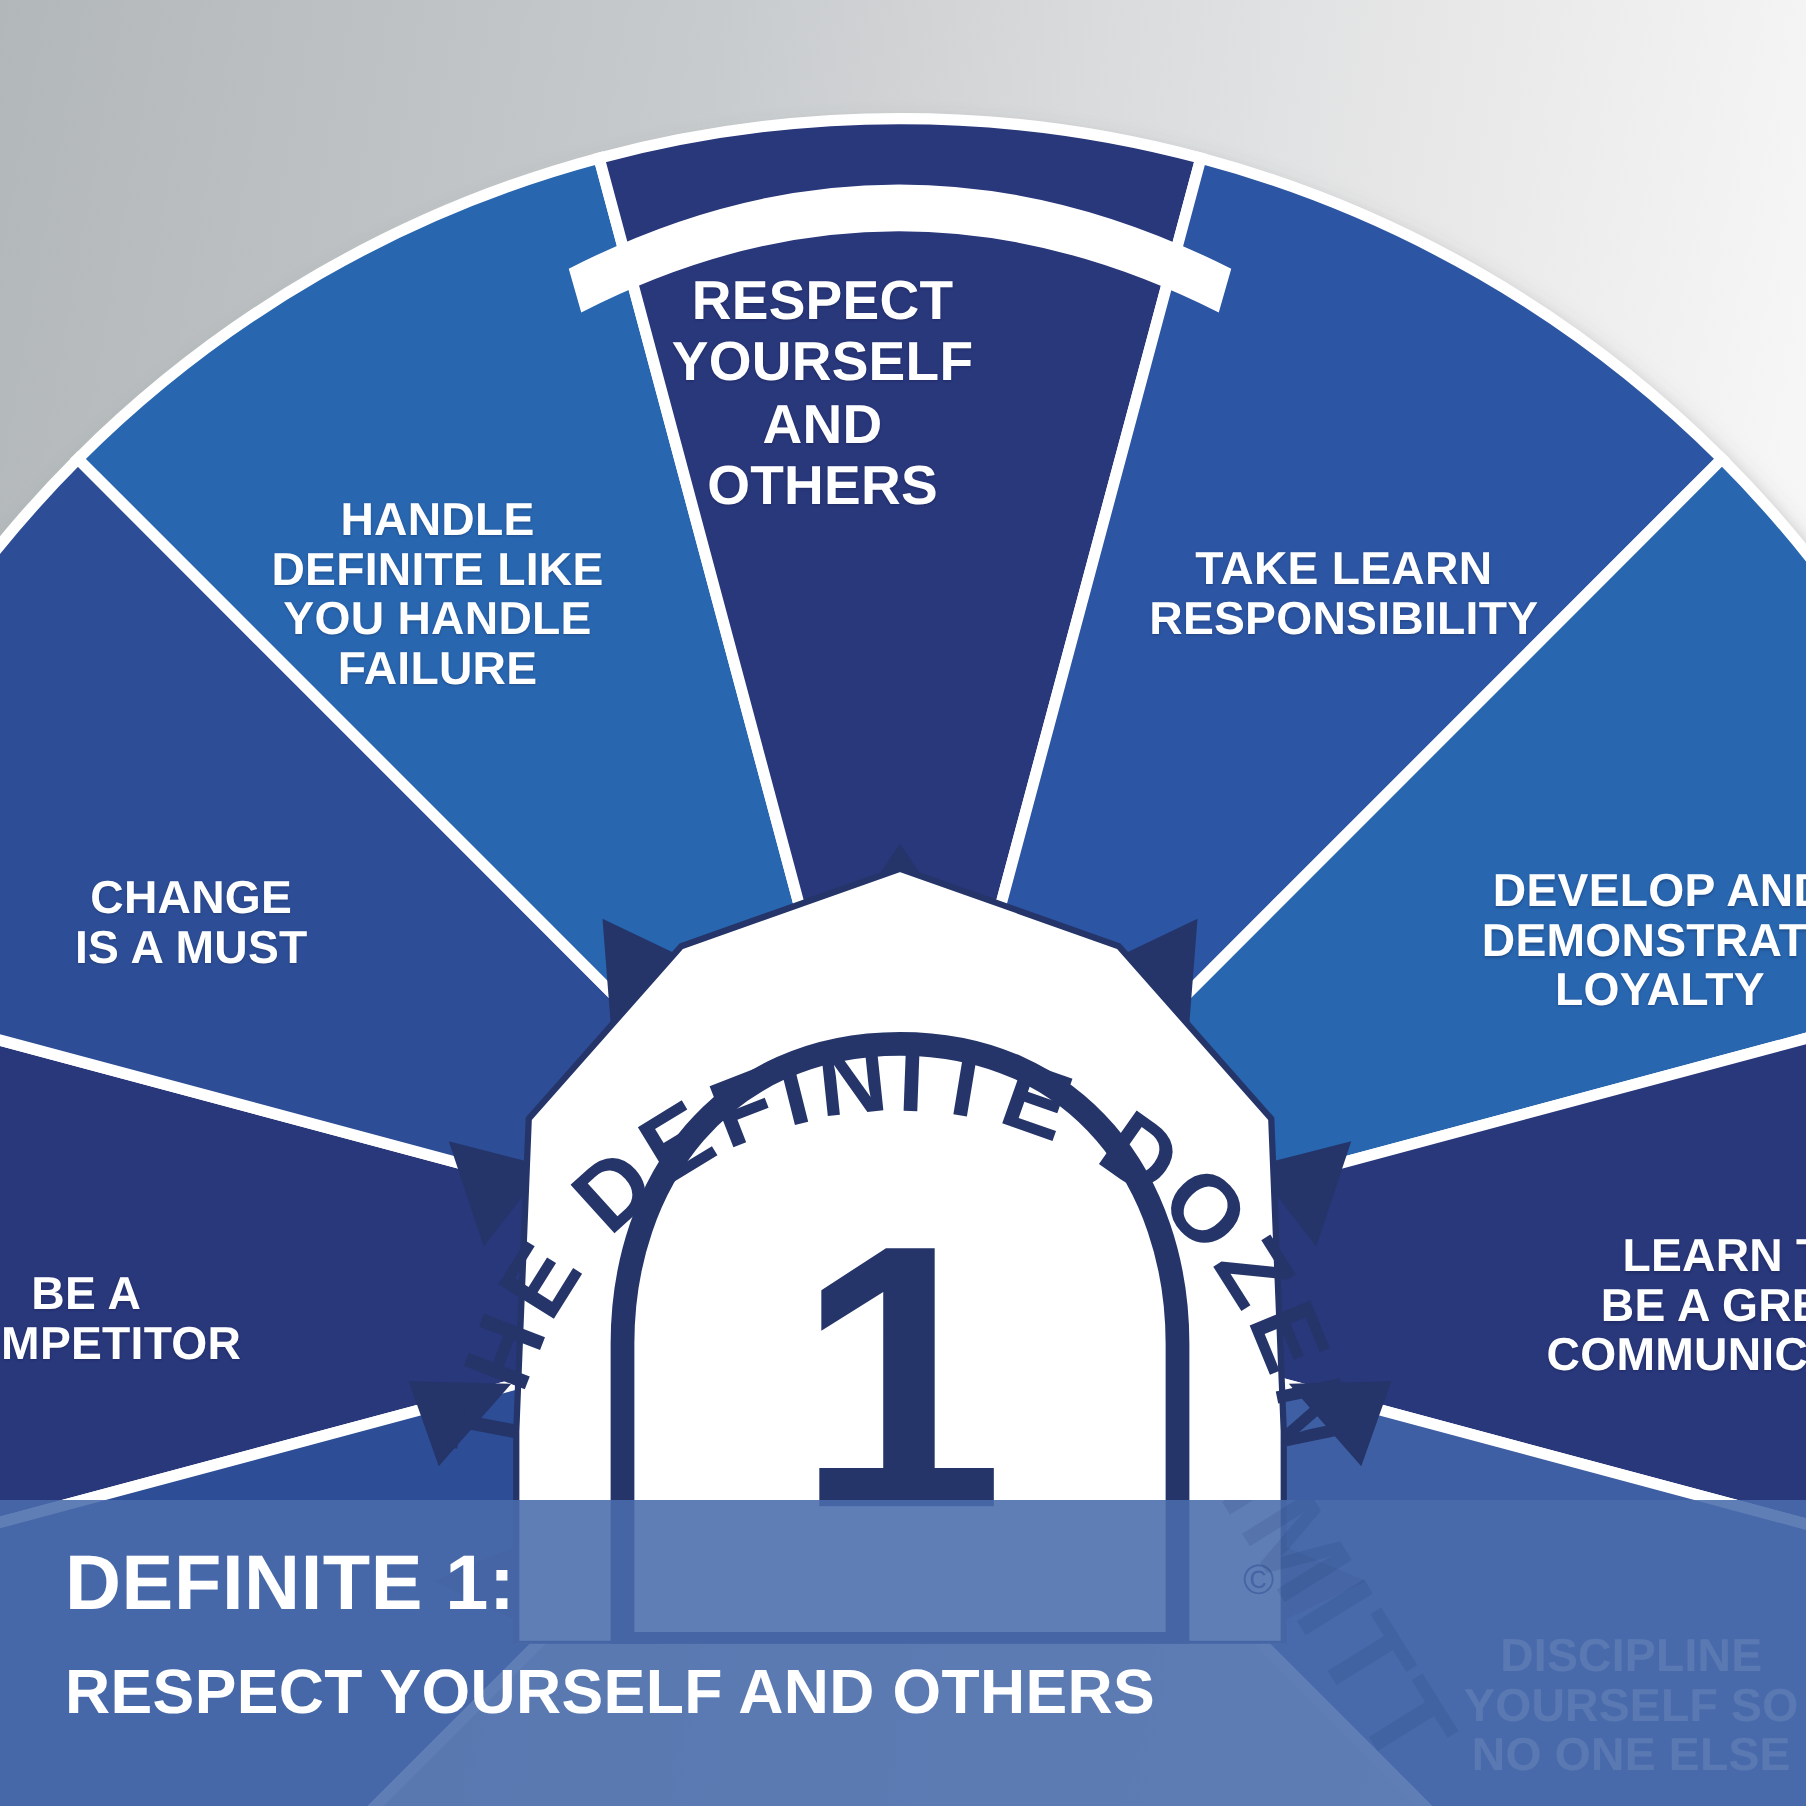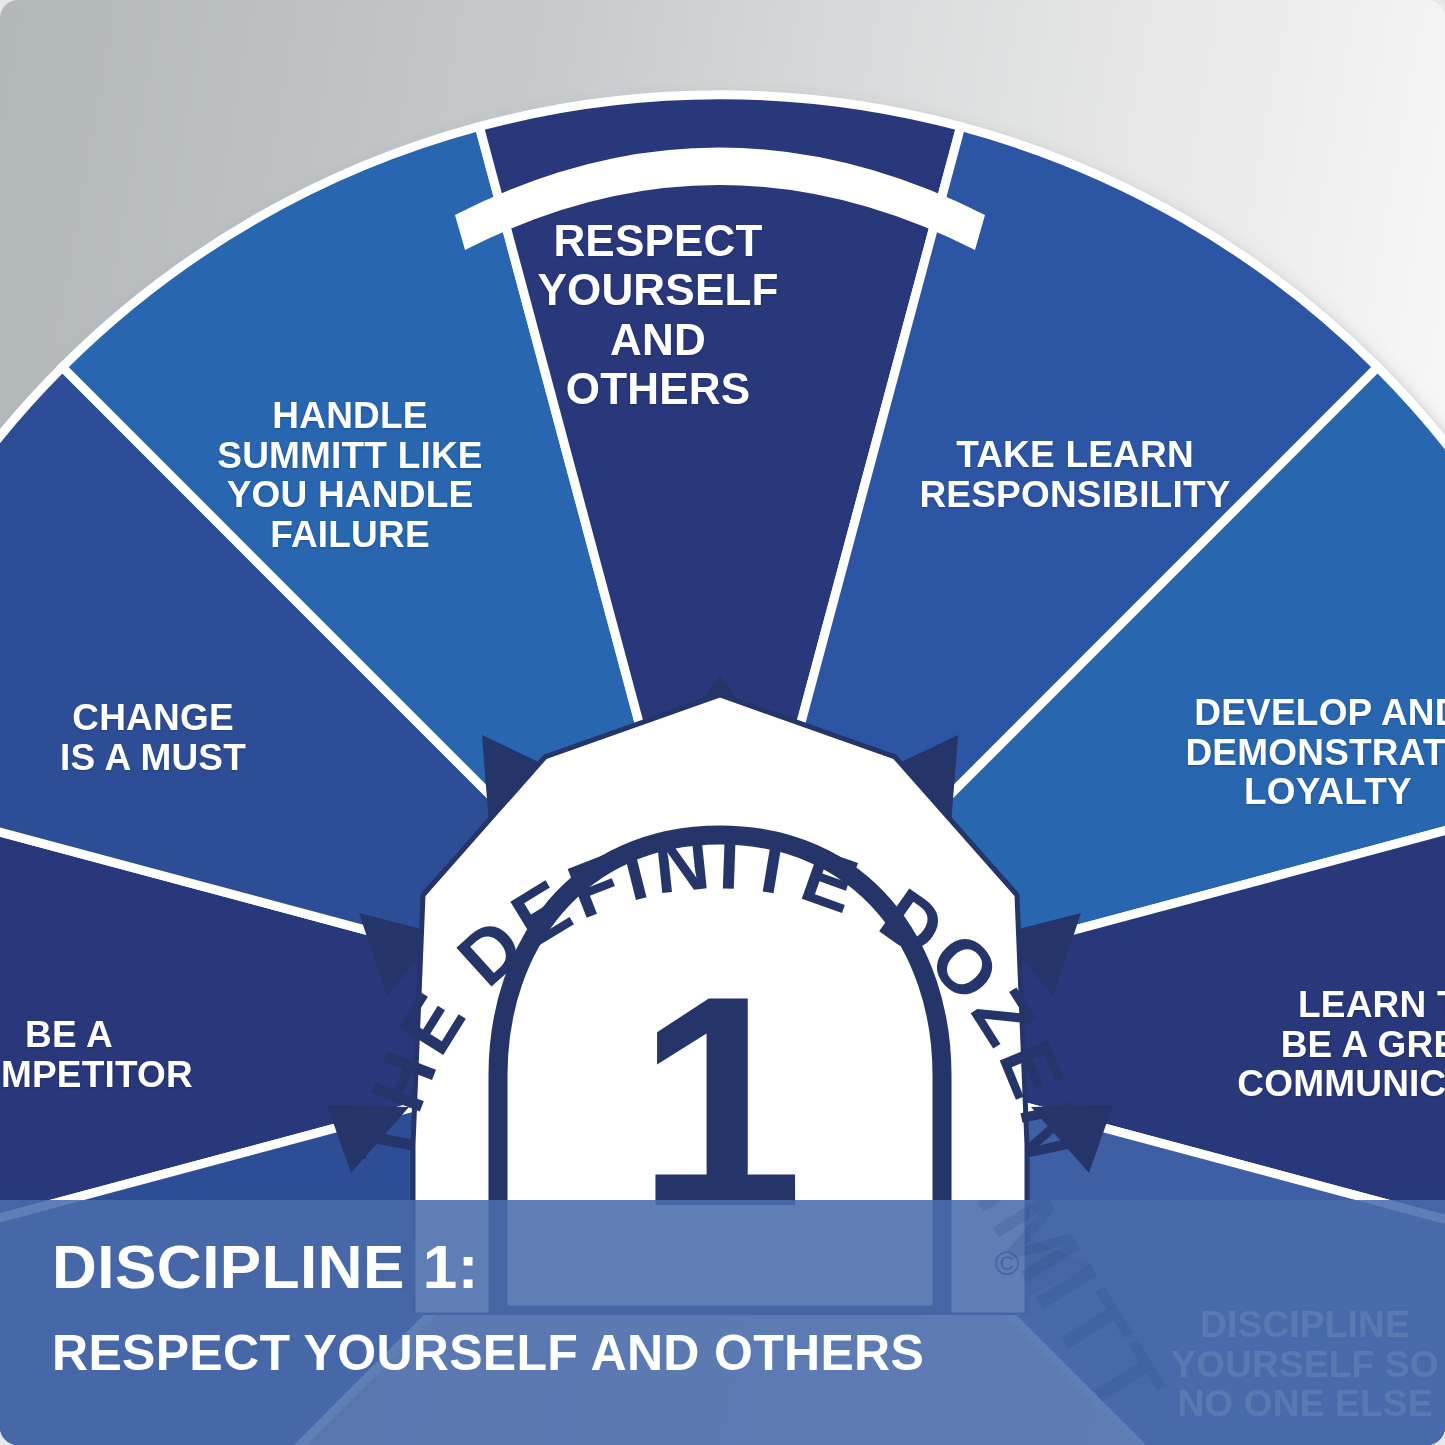--- a/index.html
+++ b/index.html
@@ -2,21 +2,21 @@
 <html><head>
 <meta charset="utf-8">
 <title>The Definite Dozen — Principle 1</title>
 <style>
   html,body{margin:0;padding:0;}
   body{
     width:1445px;height:1445px;overflow:hidden;
     font-family:"Liberation Sans","DejaVu Sans",sans-serif;
     background:#e8e8e8;
   }
-  #stage{position:relative;width:1445px;height:1445px;overflow:hidden;border-radius:18px;}
+  #stage{position:relative;width:1445px;height:1445px;overflow:hidden;}
 
   
   #bg{
     position:absolute;inset:0;
     background:linear-gradient(100deg,#b2b7b9 0%,#bdc1c3 18%,#c8cbcd 34%,#d9dbdc 52%,#eaeaea 72%,#f6f6f6 88%,#fcfcfc 100%);
   }
 
   
   #wheel-wrap{position:absolute;left:0;top:0;width:1445px;height:1445px;}
   #wheel-svg{position:absolute;left:0;top:0;}
@@ -117,21 +117,21 @@
       <path d="M 455 215 Q 718 80 985 215 L 975 250 Q 718 120 465 250 Z" fill="#ffffff"></path>
     </svg>
   </div>
 
   <div class="seg-label" id="lbl-respect">RESPECT
 YOURSELF
 AND
 OTHERS</div>
 
   <div class="seg-label" id="lbl-handle">HANDLE
-SUMMITT LIKE
+DEFINITE LIKE
 YOU HANDLE
 FAILURE</div>
 
   <div class="seg-label" id="lbl-change">CHANGE
 IS A MUST</div>
 
   <div class="seg-label" id="lbl-competitor">BE A
 COMPETITOR</div>
 
   <div class="seg-label" id="lbl-takefull">TAKE LEARN
@@ -182,18 +182,18 @@
     </svg>
   </div>
 
   <div class="seg-label" id="lbl-discipline">DISCIPLINE
 YOURSELF SO
 NO ONE ELSE</div>
 
   <div id="banner">
     <div id="watermark">SUMMITT</div>
     <div id="banner-inner">
-      <div id="principle-line">DISCIPLINE 1:</div>
+      <div id="principle-line">DEFINITE 1:</div>
       <div id="principle-sub">RESPECT YOURSELF AND OTHERS</div>
     </div>
   </div>
 
 </div>
 
 </body></html>

